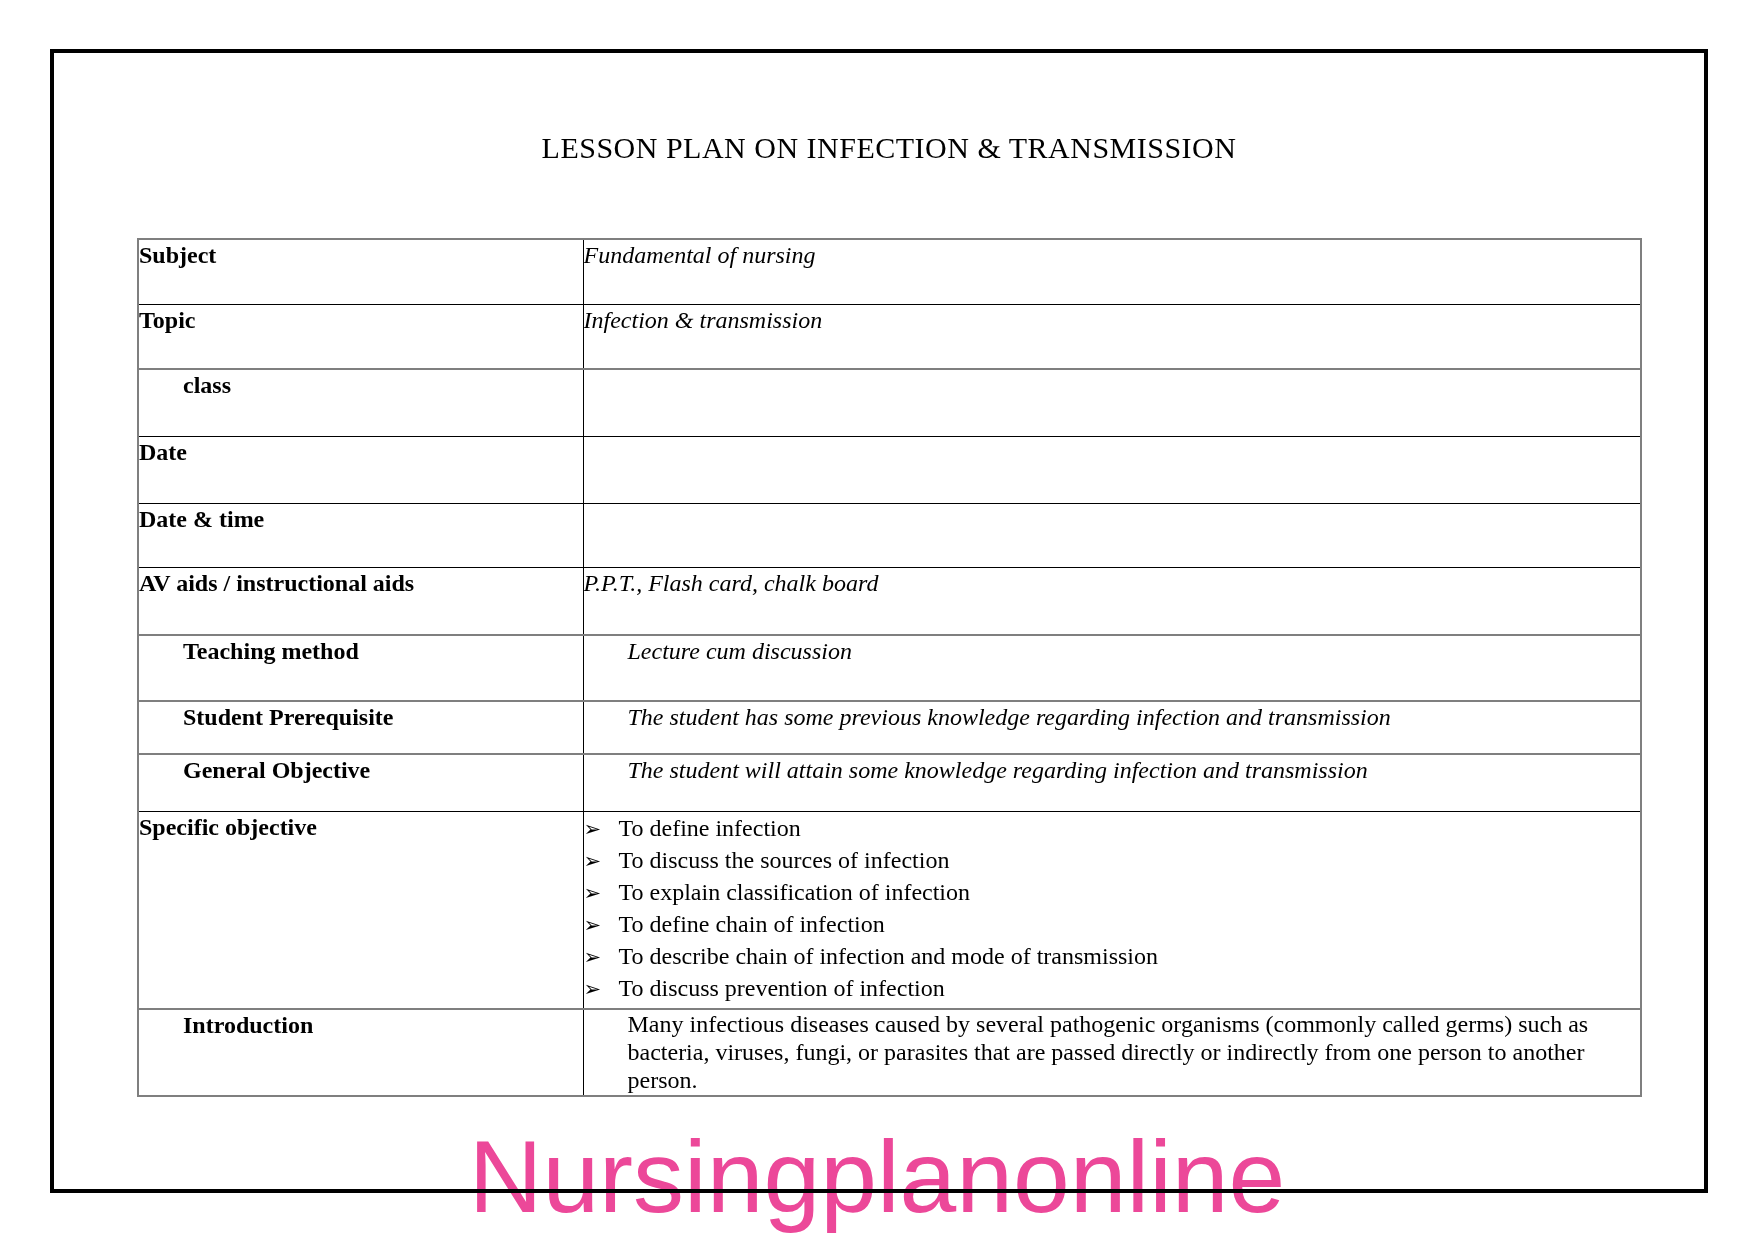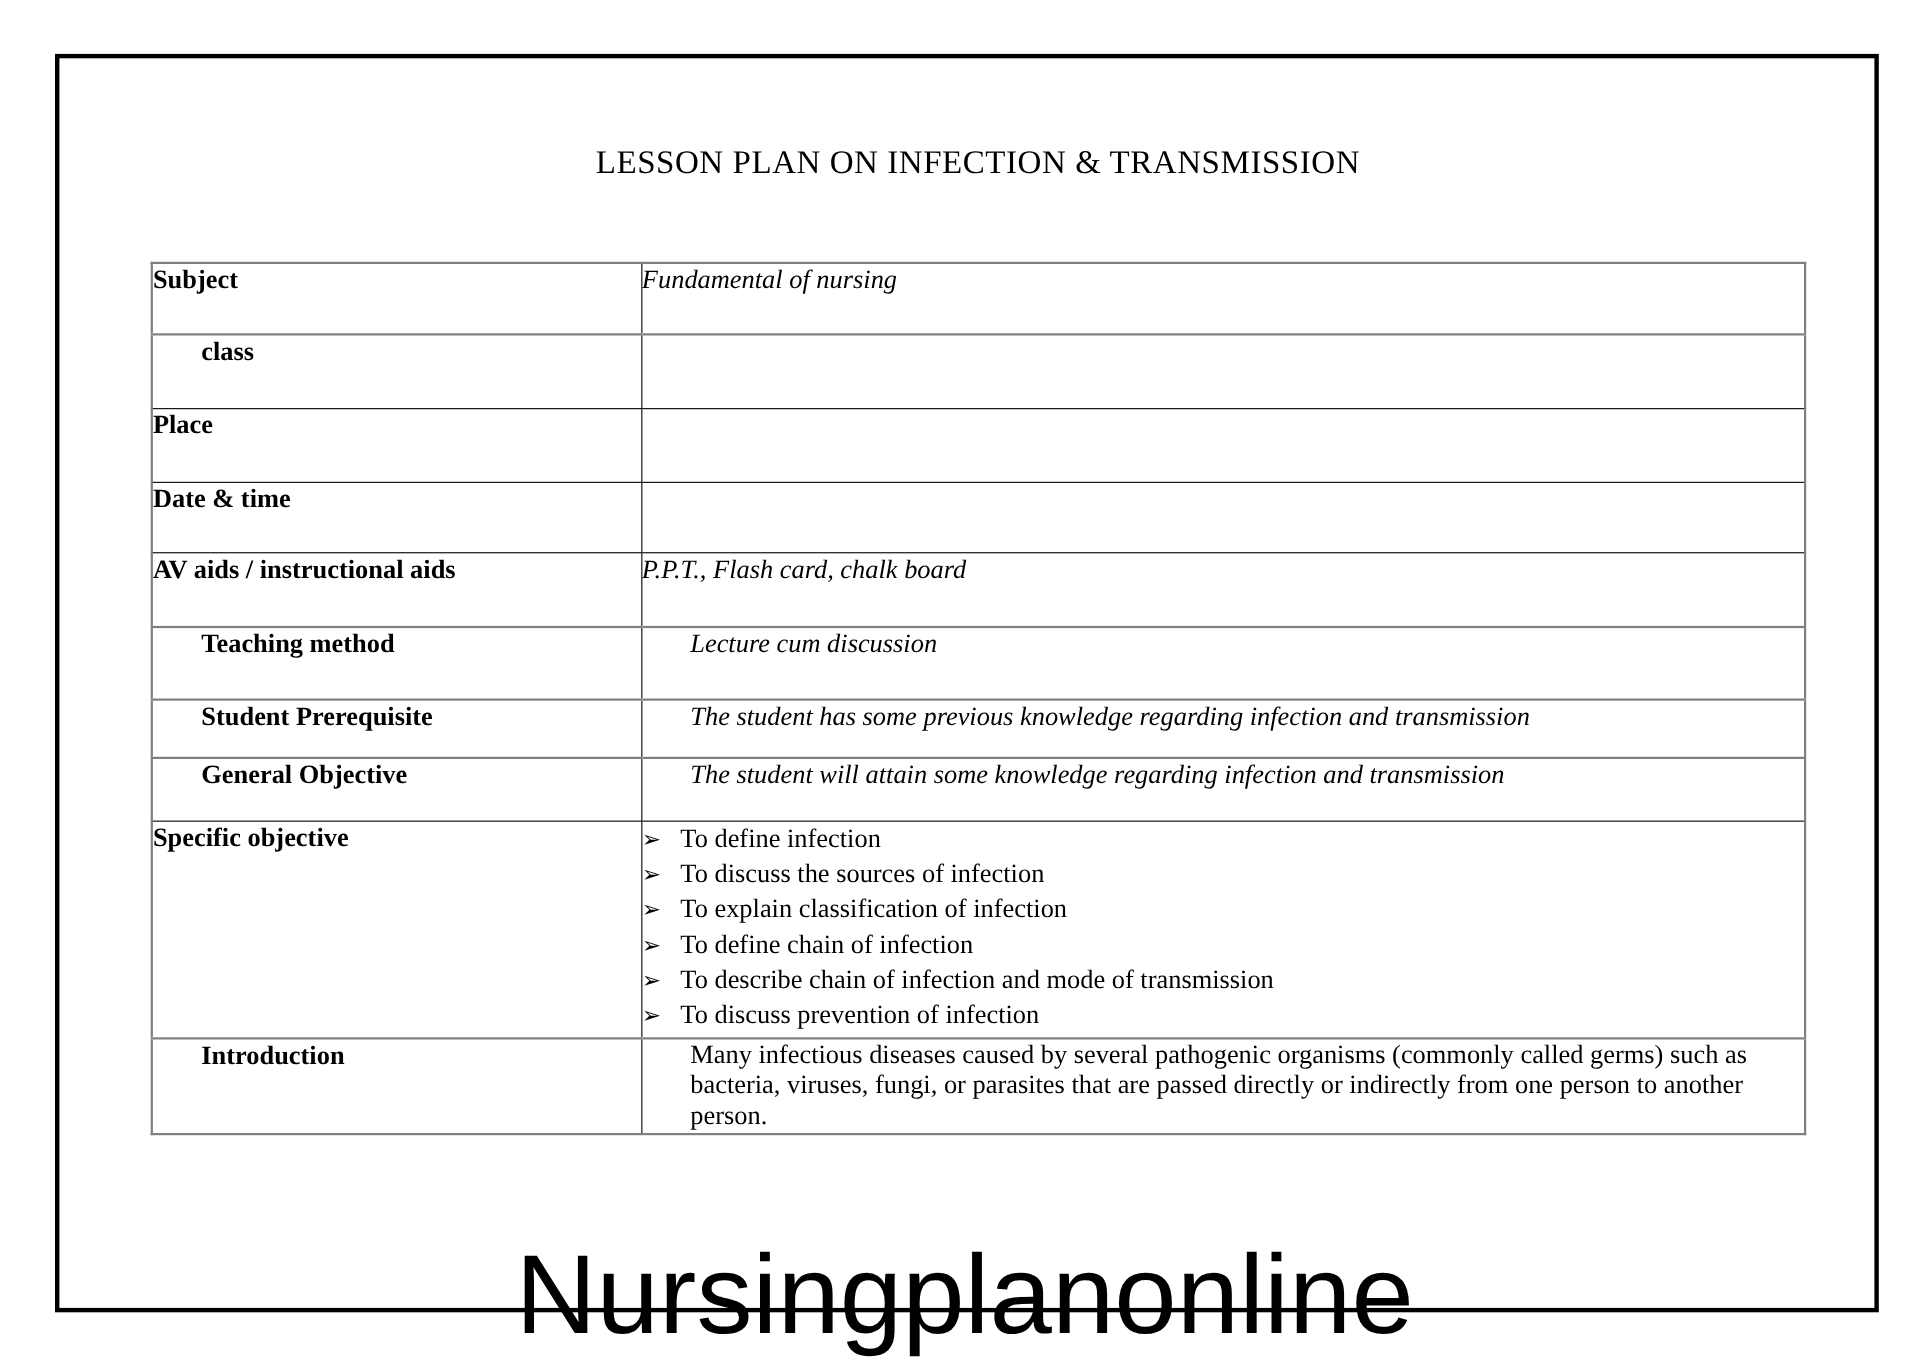--- a/index.html
+++ b/index.html
@@ -15,21 +15,21 @@
   
   #watermark {
     position: absolute;
     left: 0;
     top: 1126px;
     width: 1754px;
     text-align: center;
     font-family: "Liberation Sans", sans-serif;
     font-size: 102px;
     line-height: 102px;
-    color: #000000;
+    color: #ec4899;
     white-space: nowrap;
     user-select: none;
   }
   
   #page-border {
     position: absolute;
     left: 50px;
     top: 49px;
     width: 1650px;
     height: 1136px;
@@ -105,26 +105,30 @@
   <table id="lesson-table">
     <colgroup>
         <col class="c-label">
         <col class="c-value">
       </colgroup>
     <tbody>
       <tr style="height:65px;">
         <td class="label-cell">Subject</td>
         <td class="value-cell">Fundamental of nursing</td>
       </tr>
+      <tr style="height:65px;">
+        <td class="label-cell">Topic</td>
+        <td class="value-cell">Infection &amp; transmission</td>
+      </tr>
       <tr style="height:67px;">
         <td class="label-cell gt">class</td>
         <td class="value-cell gt"></td>
       </tr>
       <tr style="height:67px;">
-        <td class="label-cell">Place</td>
+        <td class="label-cell">Date</td>
         <td class="value-cell"></td>
       </tr>
       <tr style="height:64px;">
         <td class="label-cell">Date &amp; time</td>
         <td class="value-cell"></td>
       </tr>
       <tr style="height:68px;">
         <td class="label-cell">AV aids / instructional aids</td>
         <td class="value-cell">P.P.T., Flash card, chalk board</td>
       </tr>

